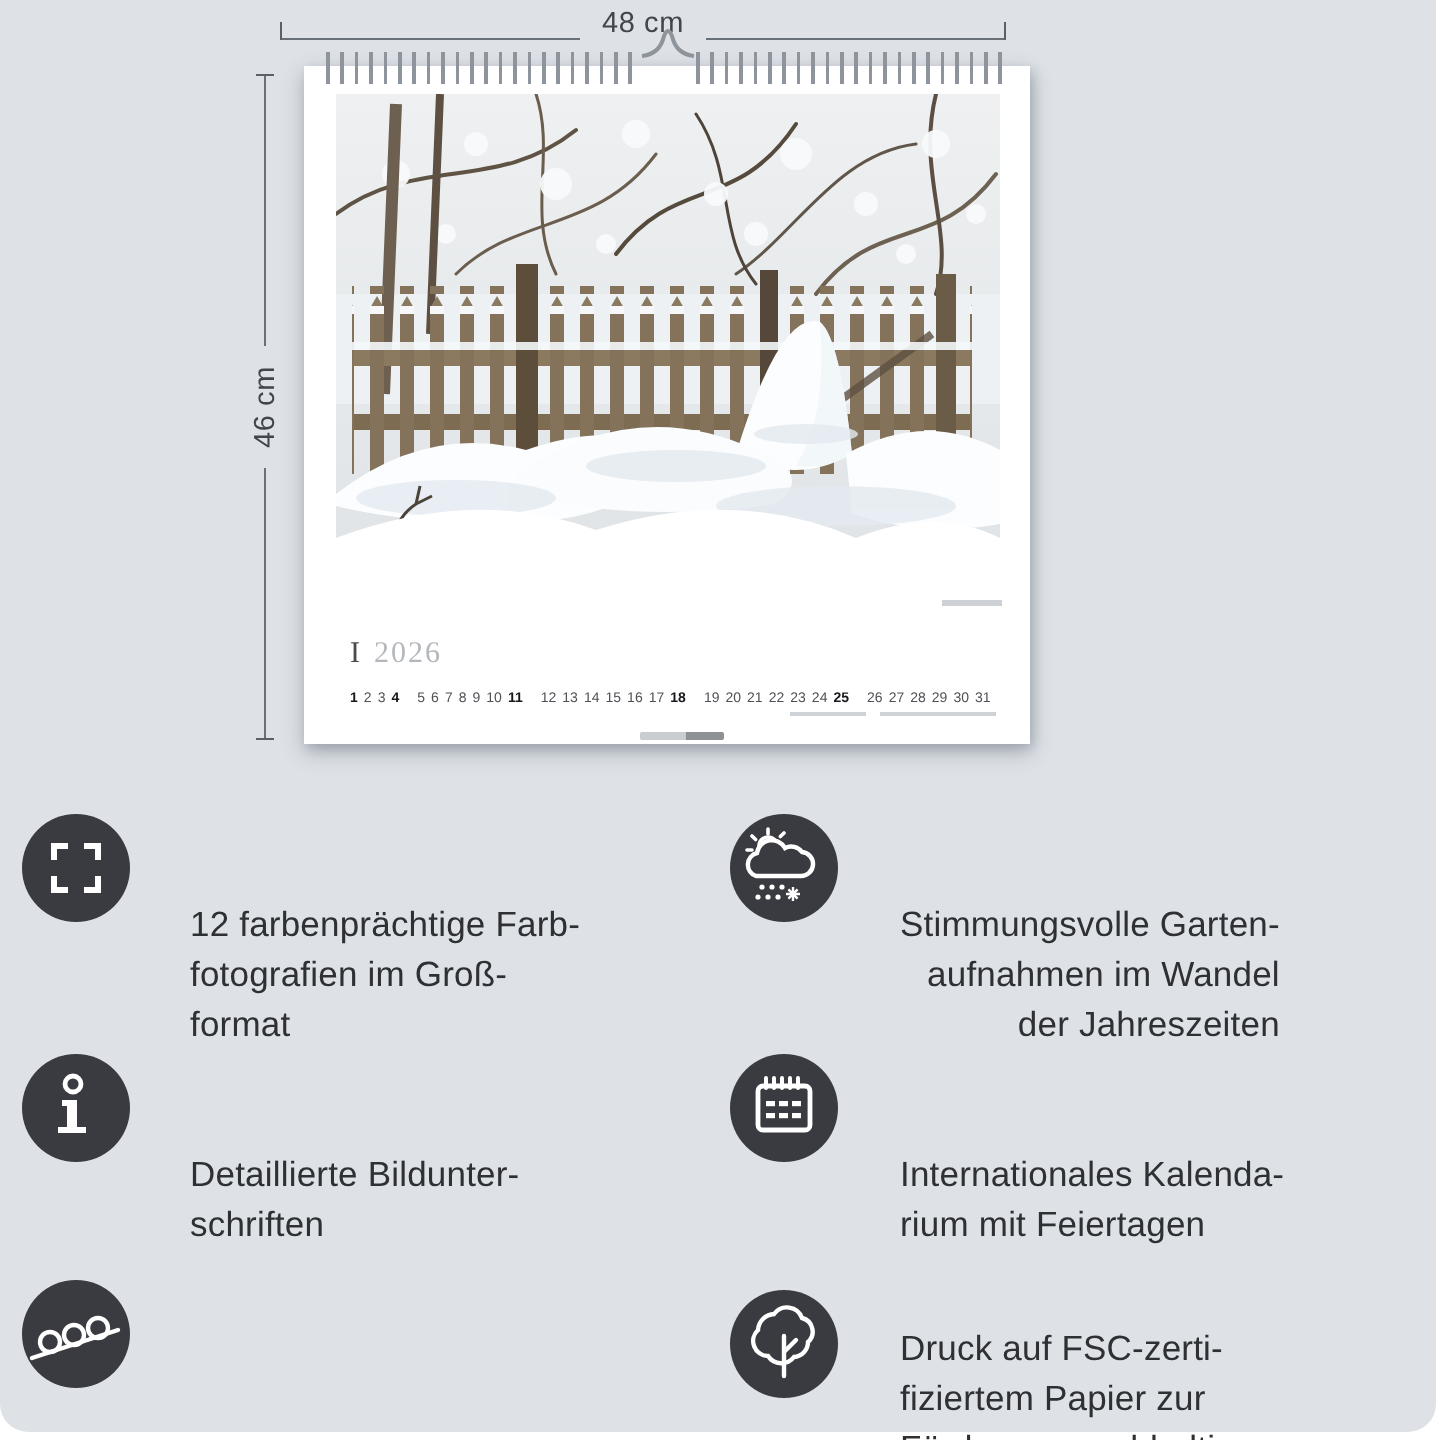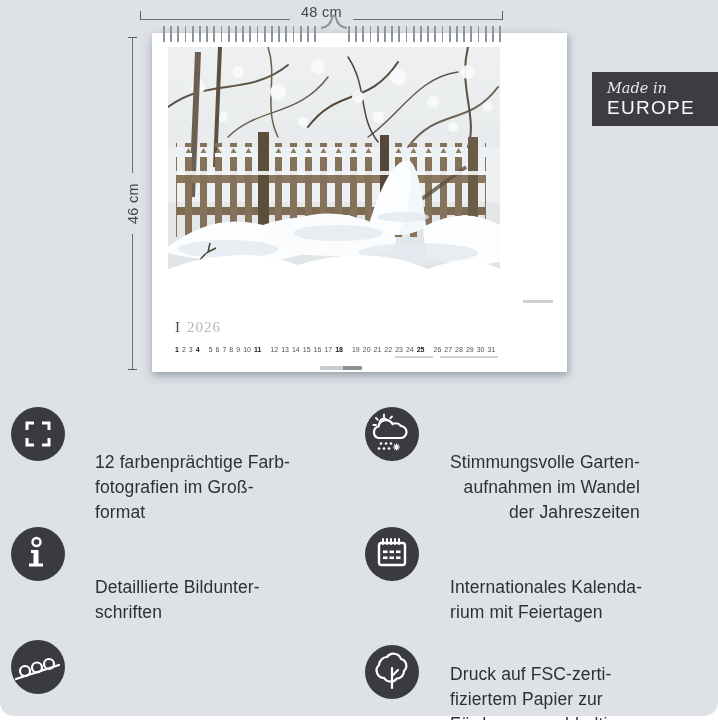--- a/index.html
+++ b/index.html
@@ -16,21 +16,21 @@
   .dim-label{font-size:14.5px;color:#41464d;letter-spacing:.3px;}
   .dim-top .dim-label{margin:0 11px;}
   .dim-left{position:absolute;left:125px;top:37px;width:15px;height:333px;
             display:flex;flex-direction:column;align-items:center;}
   .dim-left .dline{flex:1;width:1px;background:#6a7077;}
   .tick-h{height:1px;width:9px;background:#5a6067;}
   .dim-label.rot{margin:10px 0;writing-mode:vertical-rl;transform:rotate(180deg);}
 
   
   .calendar{position:absolute;left:152px;top:13px;width:363px;height:359px;}
-  .page{position:absolute;left:0;top:20px;width:415px;height:339px;background:#ffffff;
+  .page{position:absolute;left:0;top:20px;width:363px;height:339px;background:#ffffff;
         box-shadow:0 4px 10px rgba(50,60,75,.30), 2px 2px 5px rgba(50,60,75,.16);}
   .wire{position:absolute;top:13px;height:16px;z-index:3;
         background:repeating-linear-gradient(90deg,#8e949c 0 1.8px,rgba(0,0,0,0) 1.8px 7.2px);}
   .wire.seg1{left:11px;width:157px;}
   .wire.seg2{left:196px;width:155px;}
   .hanger{position:absolute;left:168px;top:0;z-index:2;}
   .photo{position:absolute;left:16px;top:14px;width:332px;height:251px;overflow:hidden;}
   .photo-caption{position:absolute;right:14px;top:267px;width:30px;height:3px;background:#cdd0d4;}
   .month-line{position:absolute;left:23px;top:286px;font-family:"Liberation Serif",serif;font-size:15px;}
   .month-line .m{color:#4a4b4f;font-weight:500;margin-right:7px;}
@@ -206,24 +206,20 @@
             <span>30</span>
             <span>31</span>
           </div>
         </div>
       <div class="subnote n1"></div>
       <div class="subnote n2"></div>
       <div class="publisher-logo"></div>
     </div>
   </div>
 
-  <div class="badge">
-    <span class="b1">Made in</span>
-    <span class="b2">EUROPE</span>
-  </div>
 
   <div class="ficon f1i">
     <svg width="54" height="54" viewBox="0 0 54 54">
       <g fill="none" stroke="#ffffff" stroke-width="3">
         <path d="M16,23 V16 H23"></path>
           <path d="M31,16 H38 V23"></path>
         <path d="M38,31 V38 H31"></path>
           <path d="M23,38 H16 V31"></path>
       </g>
     </svg>

